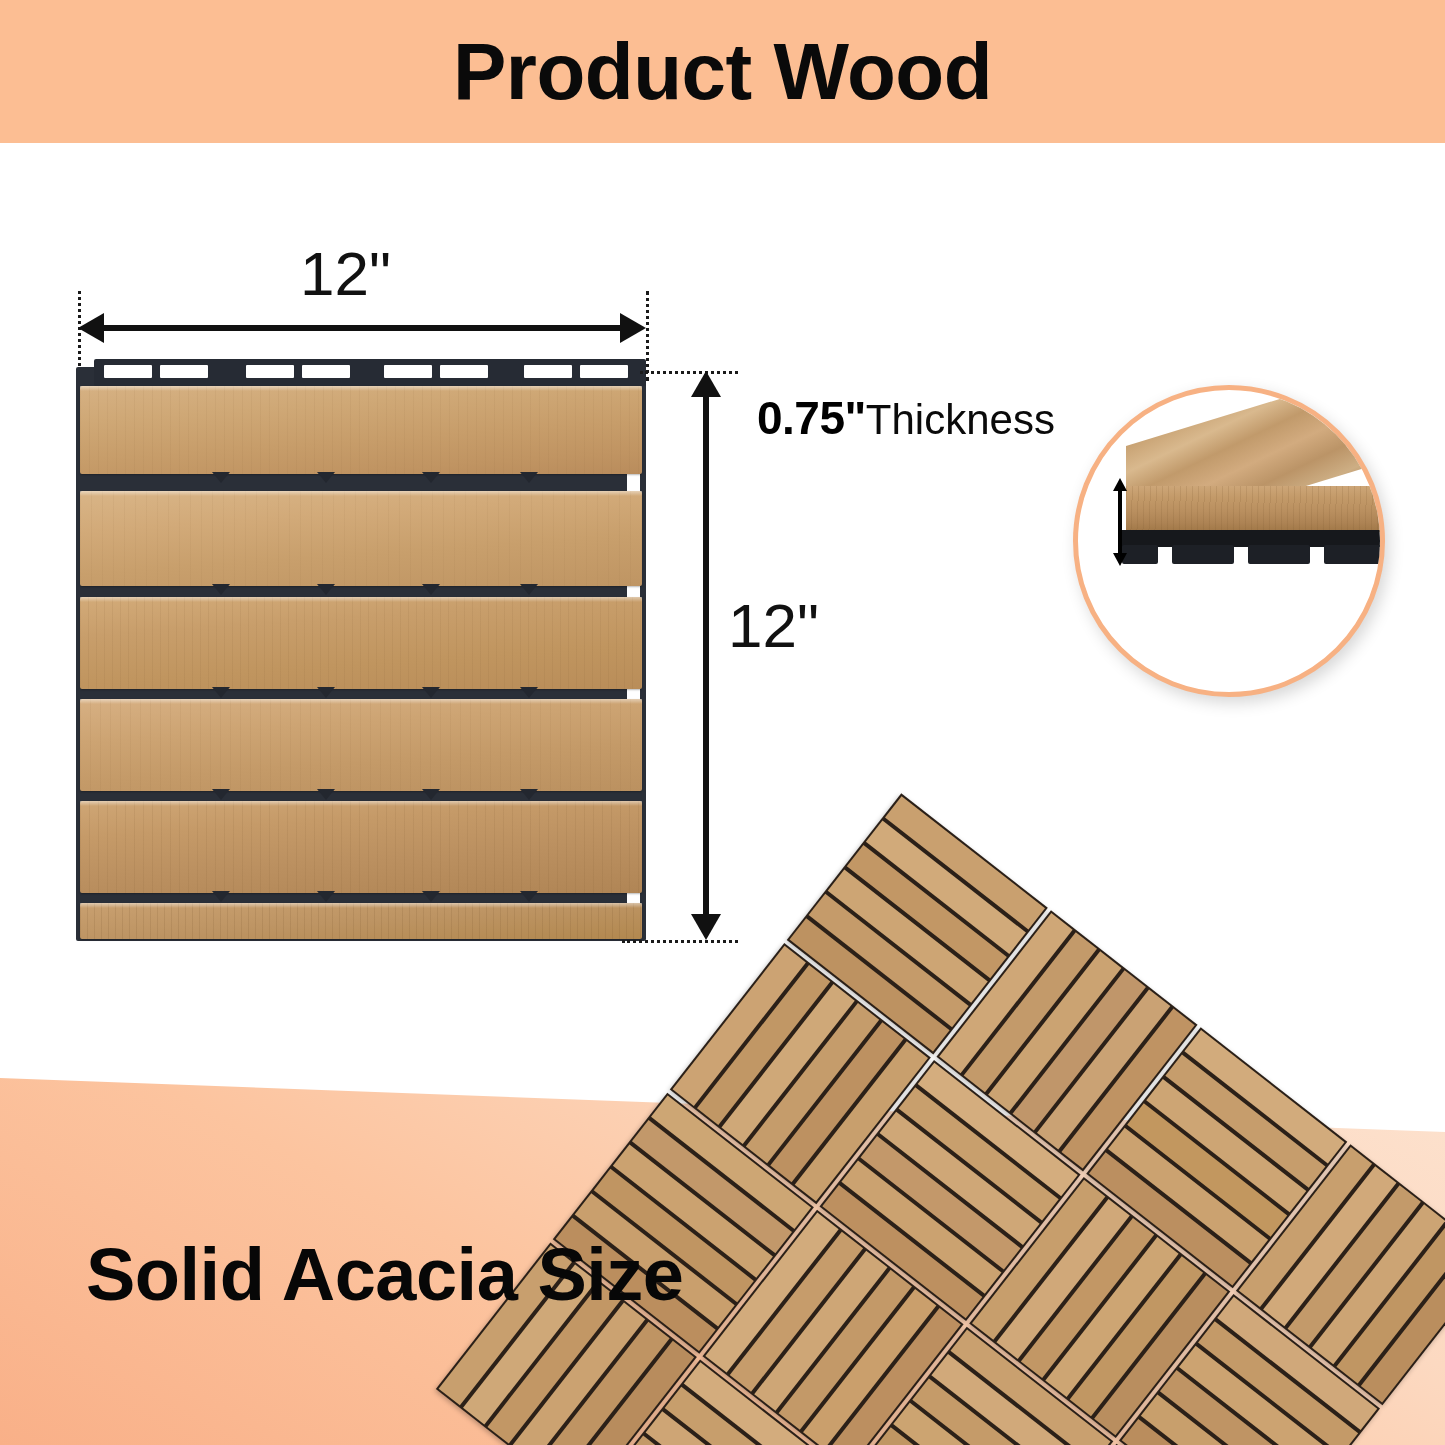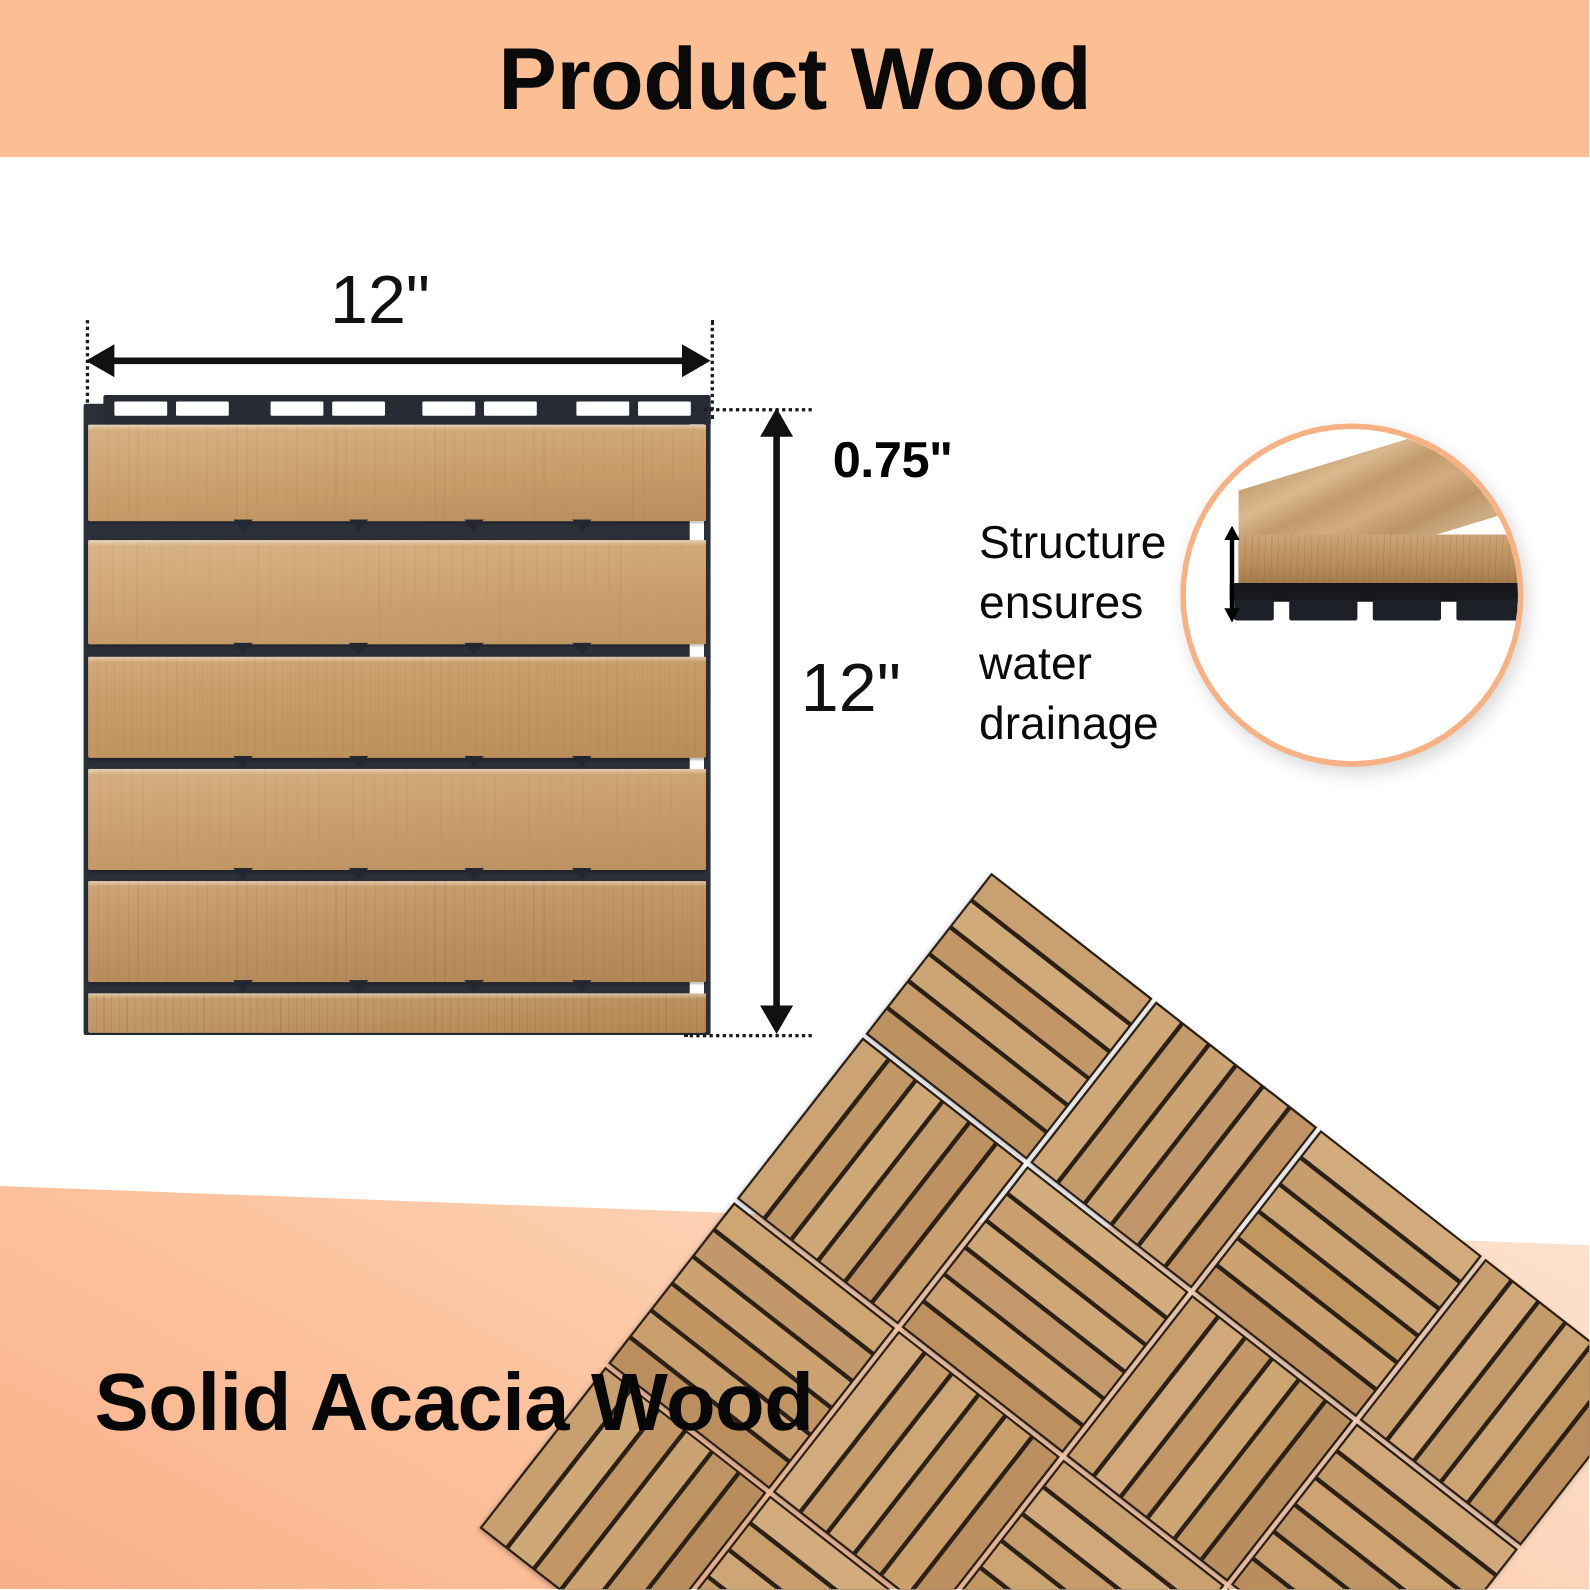--- a/index.html
+++ b/index.html
@@ -433,22 +433,22 @@
 
   <div class="dim-h-guide-t" style="left:640px; top:228px; width:98px;"></div>
   <div class="dim-h-guide-b" style="left:622px; top:797px; width:116px;"></div>
   <div class="dim-h-line" style="left:703px; top:248px; height:530px;"></div>
   <div class="arrow-up" style="left:691px; top:228px;"></div>
   <div class="arrow-down" style="left:691px; top:771px;"></div>
   <div class="dim-label-h" style="left:728px; top:447px;">12"</div>
 
   <div class="thickness-row">
     <span class="thickness-value">0.75"</span>
-  </div>
-  <div class="drainage-block">Structure ensures water drainage</div>
+    <span class="thickness-word">Thickness</span>
+  </div>
 
   <div class="circle-inset">
     <div class="edge-wood-top"></div>
     <div class="edge-wood-face"></div>
     <div class="edge-plastic"></div>
     <div class="edge-foot" style="left:44px;width:36px;"></div>
     <div class="edge-foot" style="left:94px;width:62px;"></div>
     <div class="edge-foot" style="left:170px;width:62px;"></div>
     <div class="edge-foot" style="left:246px;width:58px;"></div>
     <div class="inset-arrow">
@@ -570,13 +570,13 @@
   <div class="deck-tile h" style="left:190px;top:570px;">
     <div class="strip" style="top:2px;background:#d3ac7d"></div>
       <div class="strip" style="top:33px;background:#c79e6c"></div>
     <div class="strip" style="top:64px;background:#cea575"></div>
       <div class="strip" style="top:95px;background:#c39968"></div>
 
   </div>
 
 </div>
 
-<div class="bottom-banner-title">Solid Acacia Wood</div>
+<div class="bottom-banner-title">Solid Acacia Size</div>
 
 </body></html>

